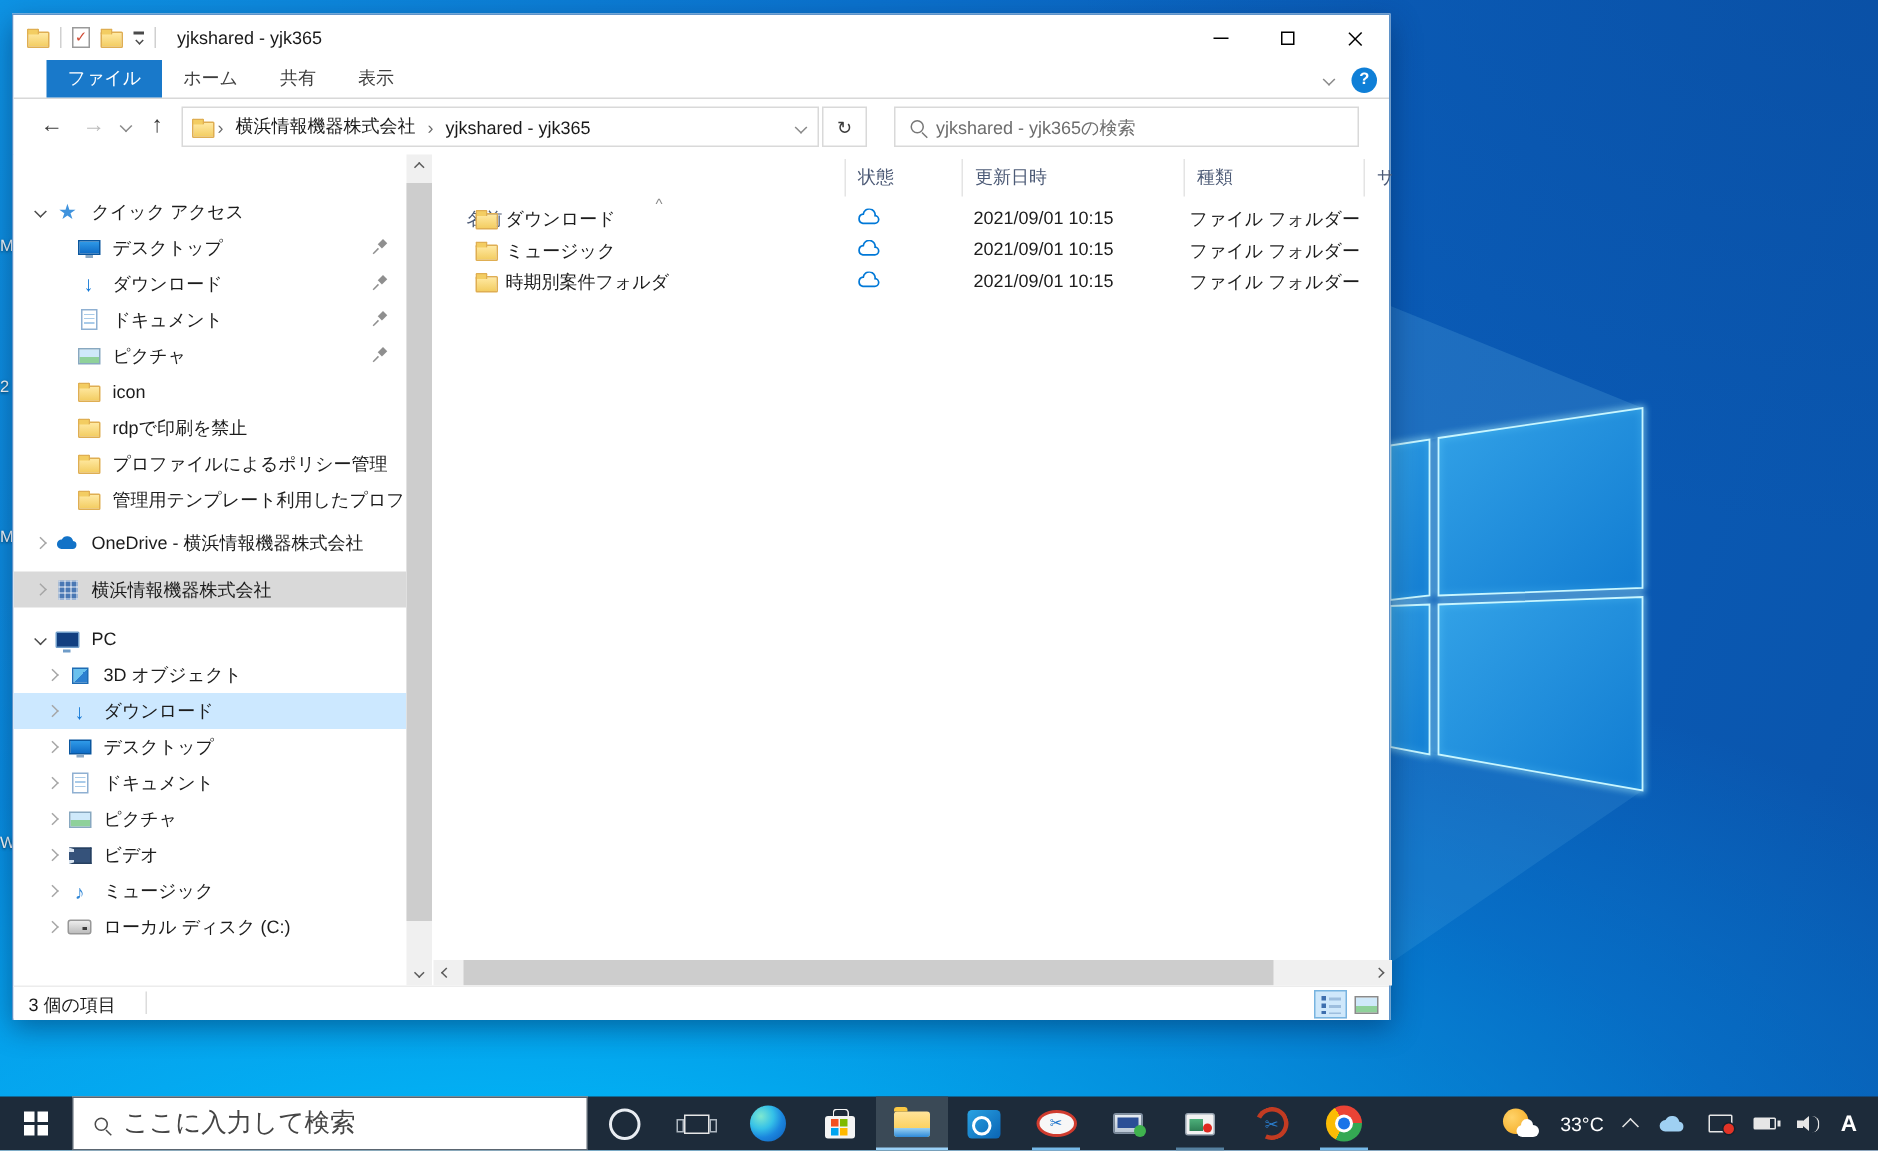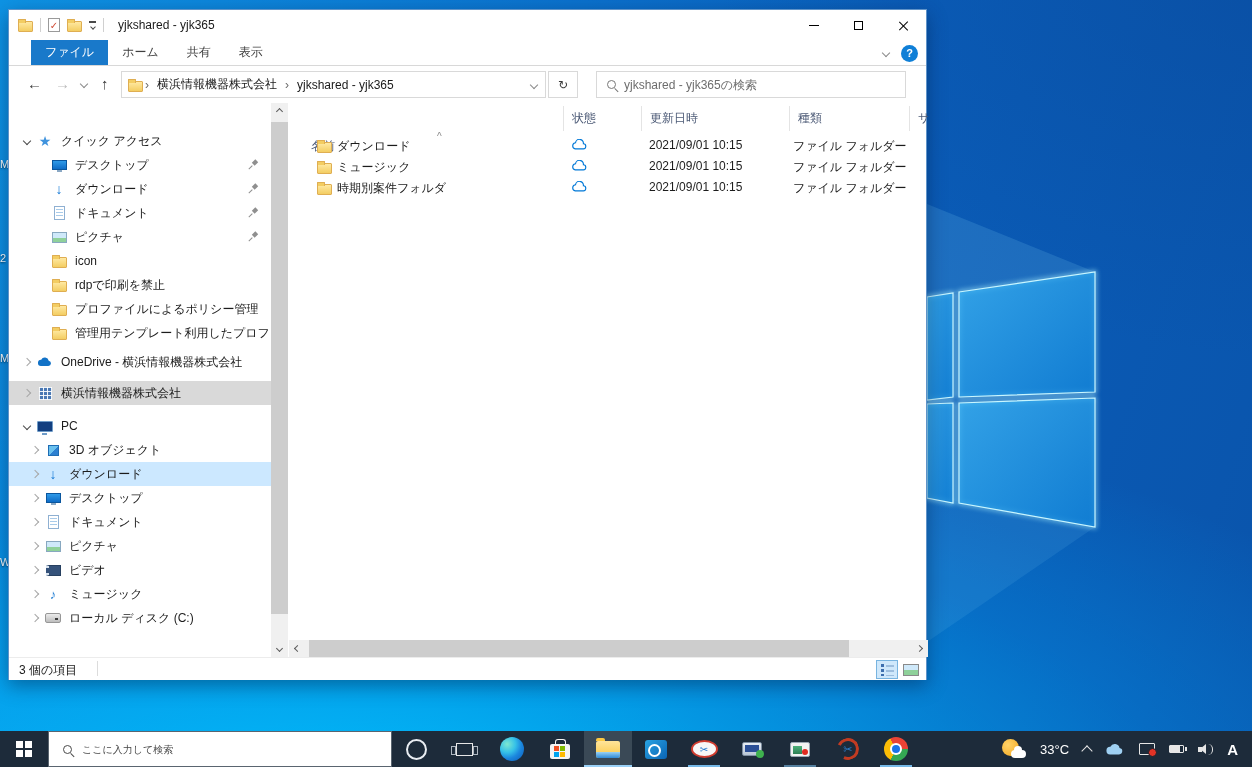--- a/index.html
+++ b/index.html
@@ -148,21 +148,21 @@
 
   
   #taskbar { position:absolute; left:0; top:731px; width:1252px; height:36px; background:#1d2b3a; display:flex; align-items:stretch; }
   .tb-slot { width:48px; display:flex; align-items:center; justify-content:center; position:relative; flex:none; }
   .tb-slot.active { background:#3a4956; }
   .uline { position:absolute; bottom:0; left:8px; right:8px; height:2px; background:#76b9e8; }
   .uline.full { left:0; right:0; background:#9ad1f7; }
   .winflag { width:16px; height:16px; background-image:linear-gradient(#fff,#fff),linear-gradient(#fff,#fff),linear-gradient(#fff,#fff),linear-gradient(#fff,#fff);
     background-size:7px 7px; background-position:0 0,9px 0,0 9px,9px 9px; background-repeat:no-repeat; }
   #tb-search { width:344px; background:#fff; display:flex; align-items:center; gap:10px; padding-left:14px; flex:none; border:1px solid #5a6570; }
-  #tb-search input { border:none; outline:none; font-size:10px; font-family:inherit; color:#737373; width:260px; background:transparent; }
+  #tb-search input { border:none; outline:none; font-size:17px; font-family:inherit; color:#737373; width:260px; background:transparent; }
   #tb-search input::placeholder { color:#454545; opacity:1; }
   .mag.dark { border-color:#4a4a4a; } .mag.dark::after { background:#4a4a4a; }
   .cort { width:21px; height:21px; border:2.5px solid #e9edf2; border-radius:50%; }
   .tv { position:relative; width:17px; height:13px; border:1.6px solid #e6e6e6; }
   .tv::before { content:""; position:absolute; left:-6px; top:2px; width:3px; height:7px; border:1.2px solid #aeb7c0; }
   .tv::after { content:""; position:absolute; right:-6px; top:2px; width:3px; height:7px; border:1.2px solid #aeb7c0; }
   .edge { width:24px; height:24px; border-radius:50%; background:radial-gradient(circle at 30% 30%,#7ee8d0 0%,#35c1e8 35%,#1b86de 60%,#0c59b4 100%); }
   .store { position:relative; width:20px; height:15px; background:#f4f4f4; border-radius:2px; margin-top:5px; }
   .store::before { content:""; position:absolute; top:-5px; left:5px; width:9px; height:5px; border:1.6px solid #f4f4f4; border-bottom:none; border-radius:3px 3px 0 0; }
   .store::after { content:""; position:absolute; left:4px; top:2px; width:11px; height:11px;

